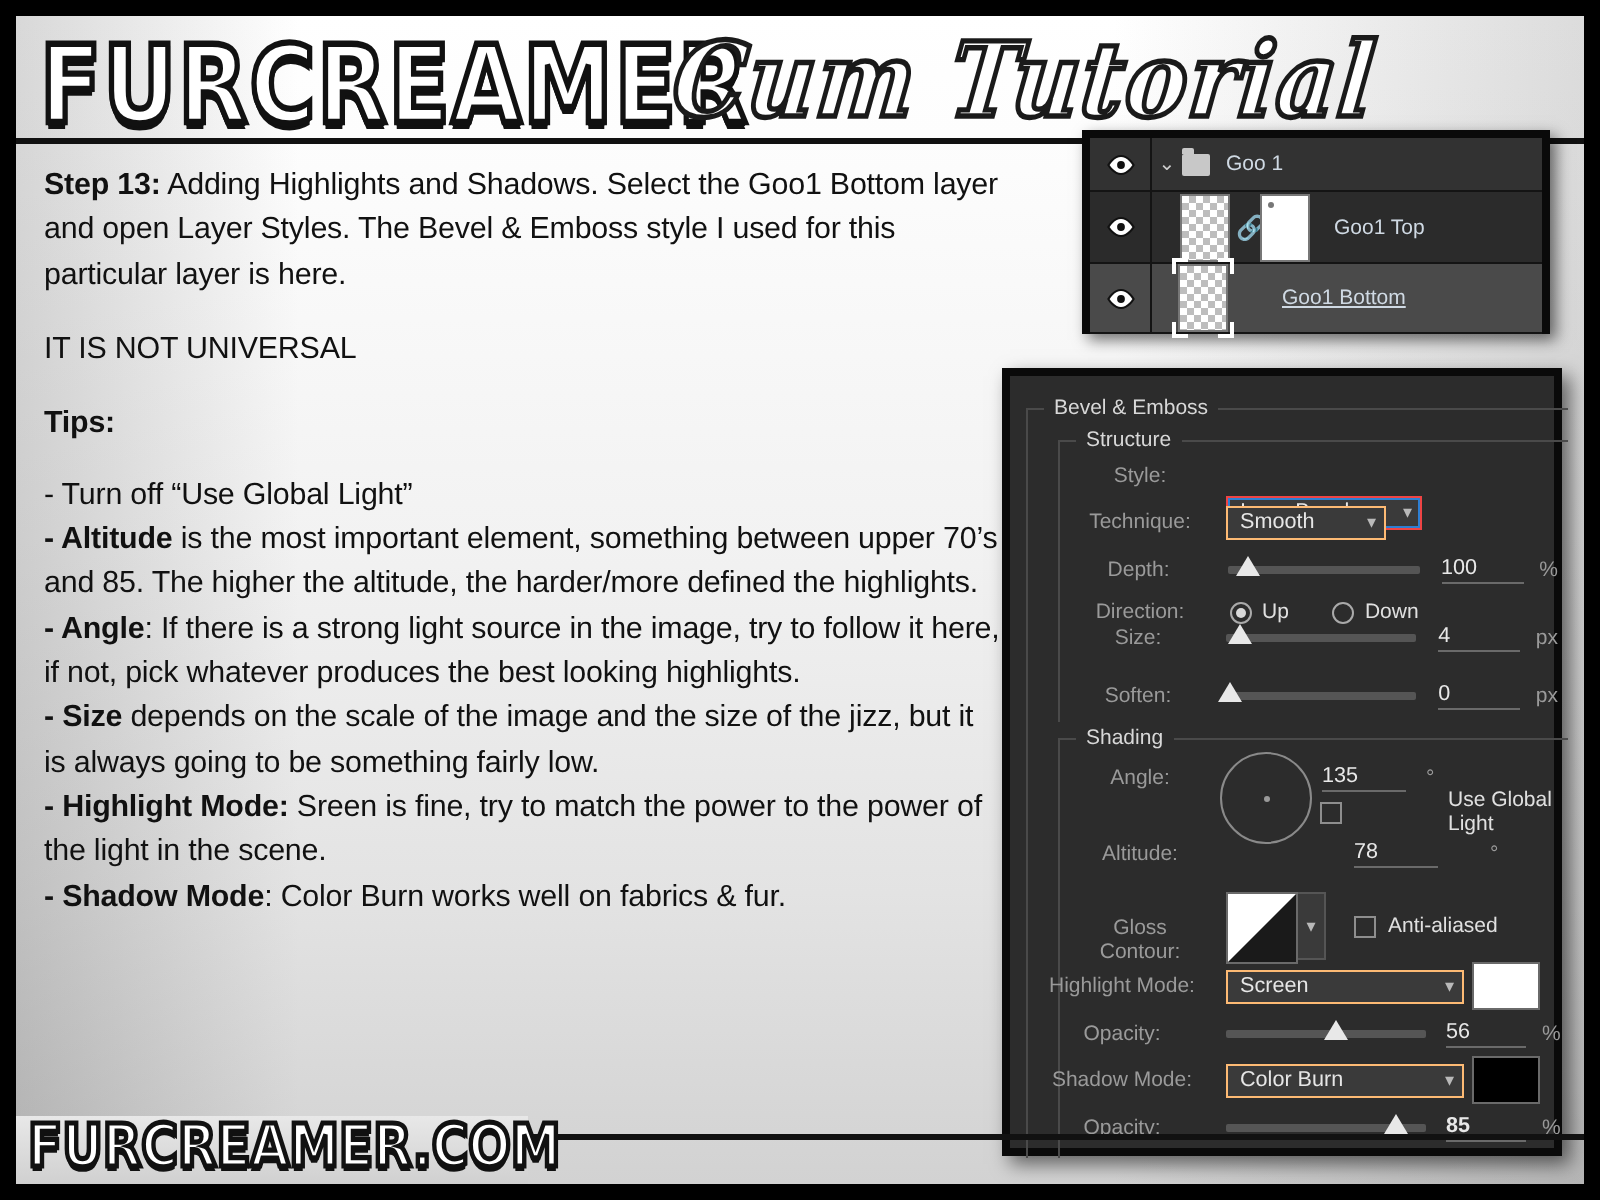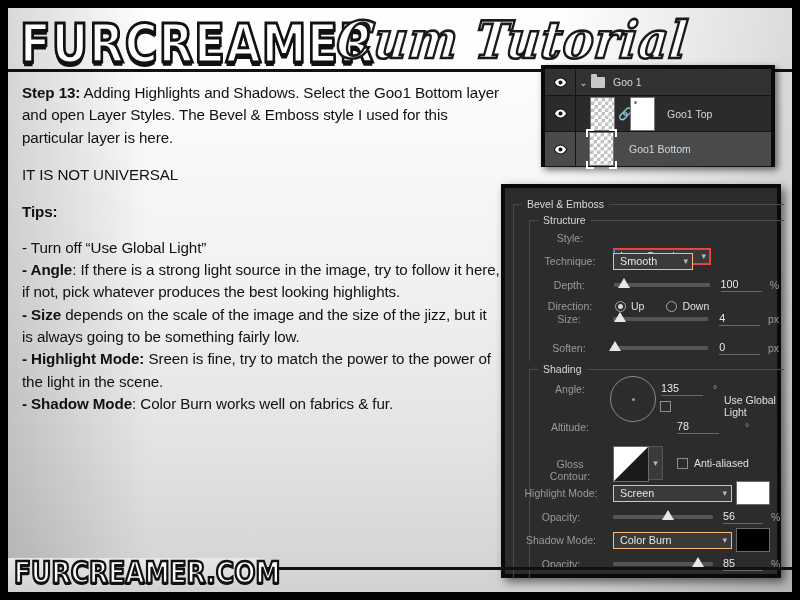--- a/index.html
+++ b/index.html
@@ -224,20 +224,21 @@
   <div class="header-rule"></div>
 
   <div class="bodytext">
     <p><b>Step 13:</b><span> Adding Highlights and Shadows. Select the Goo1 Bottom layer and open Layer Styles. The Bevel &amp; Emboss style I used for this particular layer is here.</span></p>
     <div class="gap"></div>
     <p>IT IS NOT UNIVERSAL</p>
     <div class="gap"></div>
     <p><b>Tips:</b></p>
     <div class="gap-sm"></div>
     <p><b></b><span>- Turn off “Use Global Light”</span></p>
+    <p><b>- Altitude</b><span> is the most important element, something between upper 70’s and 85. The higher the altitude, the harder/more defined the highlights.</span></p>
     <p><b>- Angle</b><span>: If there is a strong light source in the image, try to follow it here, if not, pick whatever produces the best looking highlights.</span></p>
     <p><b>- Size</b><span> depends on the scale of the image and the size of the jizz, but it is always going to be something fairly low.</span></p>
     <p><b>- Highlight Mode:</b><span> Sreen is fine, try to match the power to the power of the light in the scene.</span></p>
     <p><b>- Shadow Mode</b><span>: Color Burn works well on fabrics &amp; fur.</span></p>
   </div>
 
   <div class="layers-panel">
 
     <div class="layer-row group">
       <div class="eye-cell">
@@ -273,21 +274,21 @@
         </svg>
       </div>
       <div style="width:10px;flex:none;"></div>
       <div class="thumb-sel">
         <div class="thumb"></div>
         <span class="corner c-tl"></span>
         <span class="corner c-tr"></span>
         <span class="corner c-bl"></span>
         <span class="corner c-br"></span>
       </div>
-      <div class="layer-name" style="margin-left:12px;">Goo1 Bottom</div>
+      <div class="layer-name" style="margin-left:24px;text-decoration:underline;">Goo1 Bottom</div>
     </div>
   </div>
 
   <div class="dialog">
 
     <div class="sec" style="left:8px;top:16px;width:270px;height:374px;">
       <span class="sec-title">Bevel &amp; Emboss</span>
     </div>
 
     <div class="sec" style="left:24px;top:32px;width:254px;height:140px;">
@@ -404,21 +405,21 @@
         <span class="caret">▾</span>
       </div>
       <div class="swatch" style="width:32px;height:22px;margin-left:4px;background:#000000;"></div>
     </div>
 
     <div class="row" style="left:12px;top:368px;width:266px;">
       <span class="lbl" style="width:88px;">Opacity:</span>
       <div class="slider" style="width:100px;margin-left:8px;">
         <span class="knob" style="left:79px;"></span>
       </div>
-      <span class="numfield" style="width:40px;margin-left:10px;">85</span>
+      <span class="numfield" style="width:40px;margin-left:10px;font-weight:bold;">85</span>
       <span class="unit" style="margin-left:8px;">%</span>
     </div>
 
   </div>
 
   <div class="footer-rule"></div>
   <div class="footer-block"></div>
   <div class="footer-logo">FURCREAMER.COM</div>
 
  </div>

